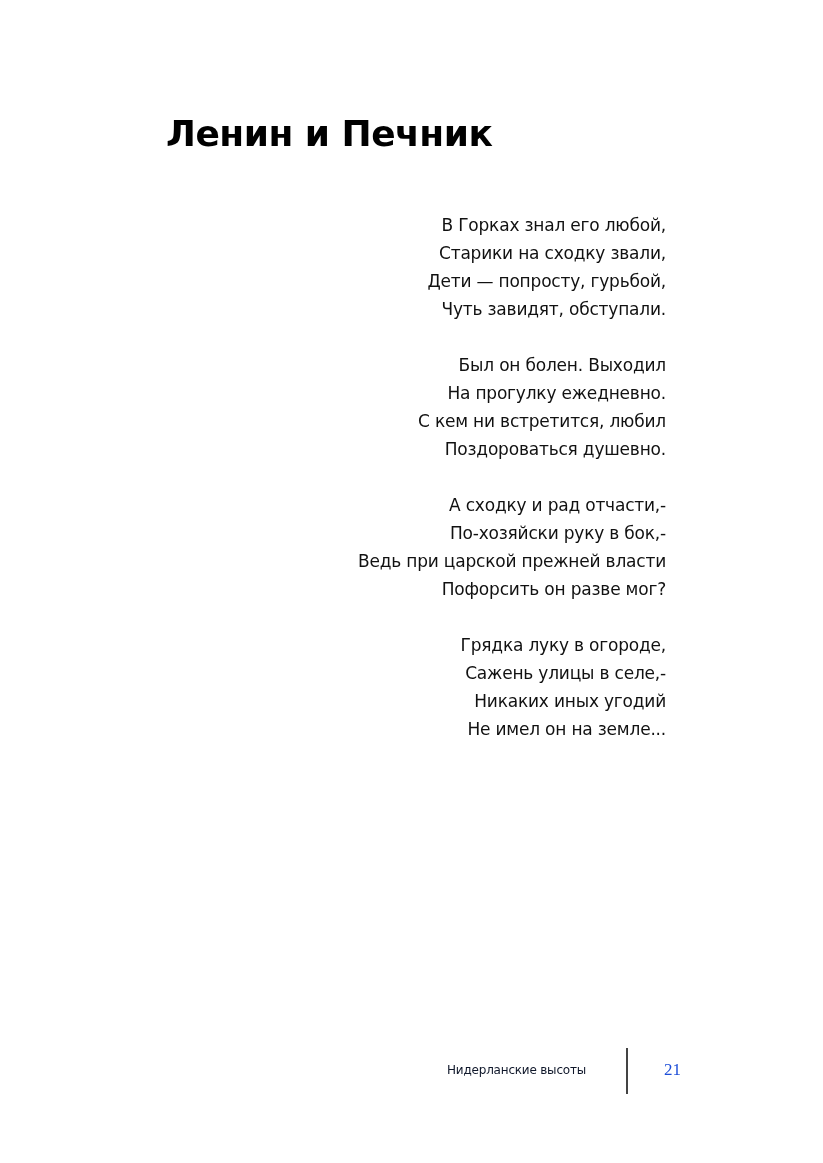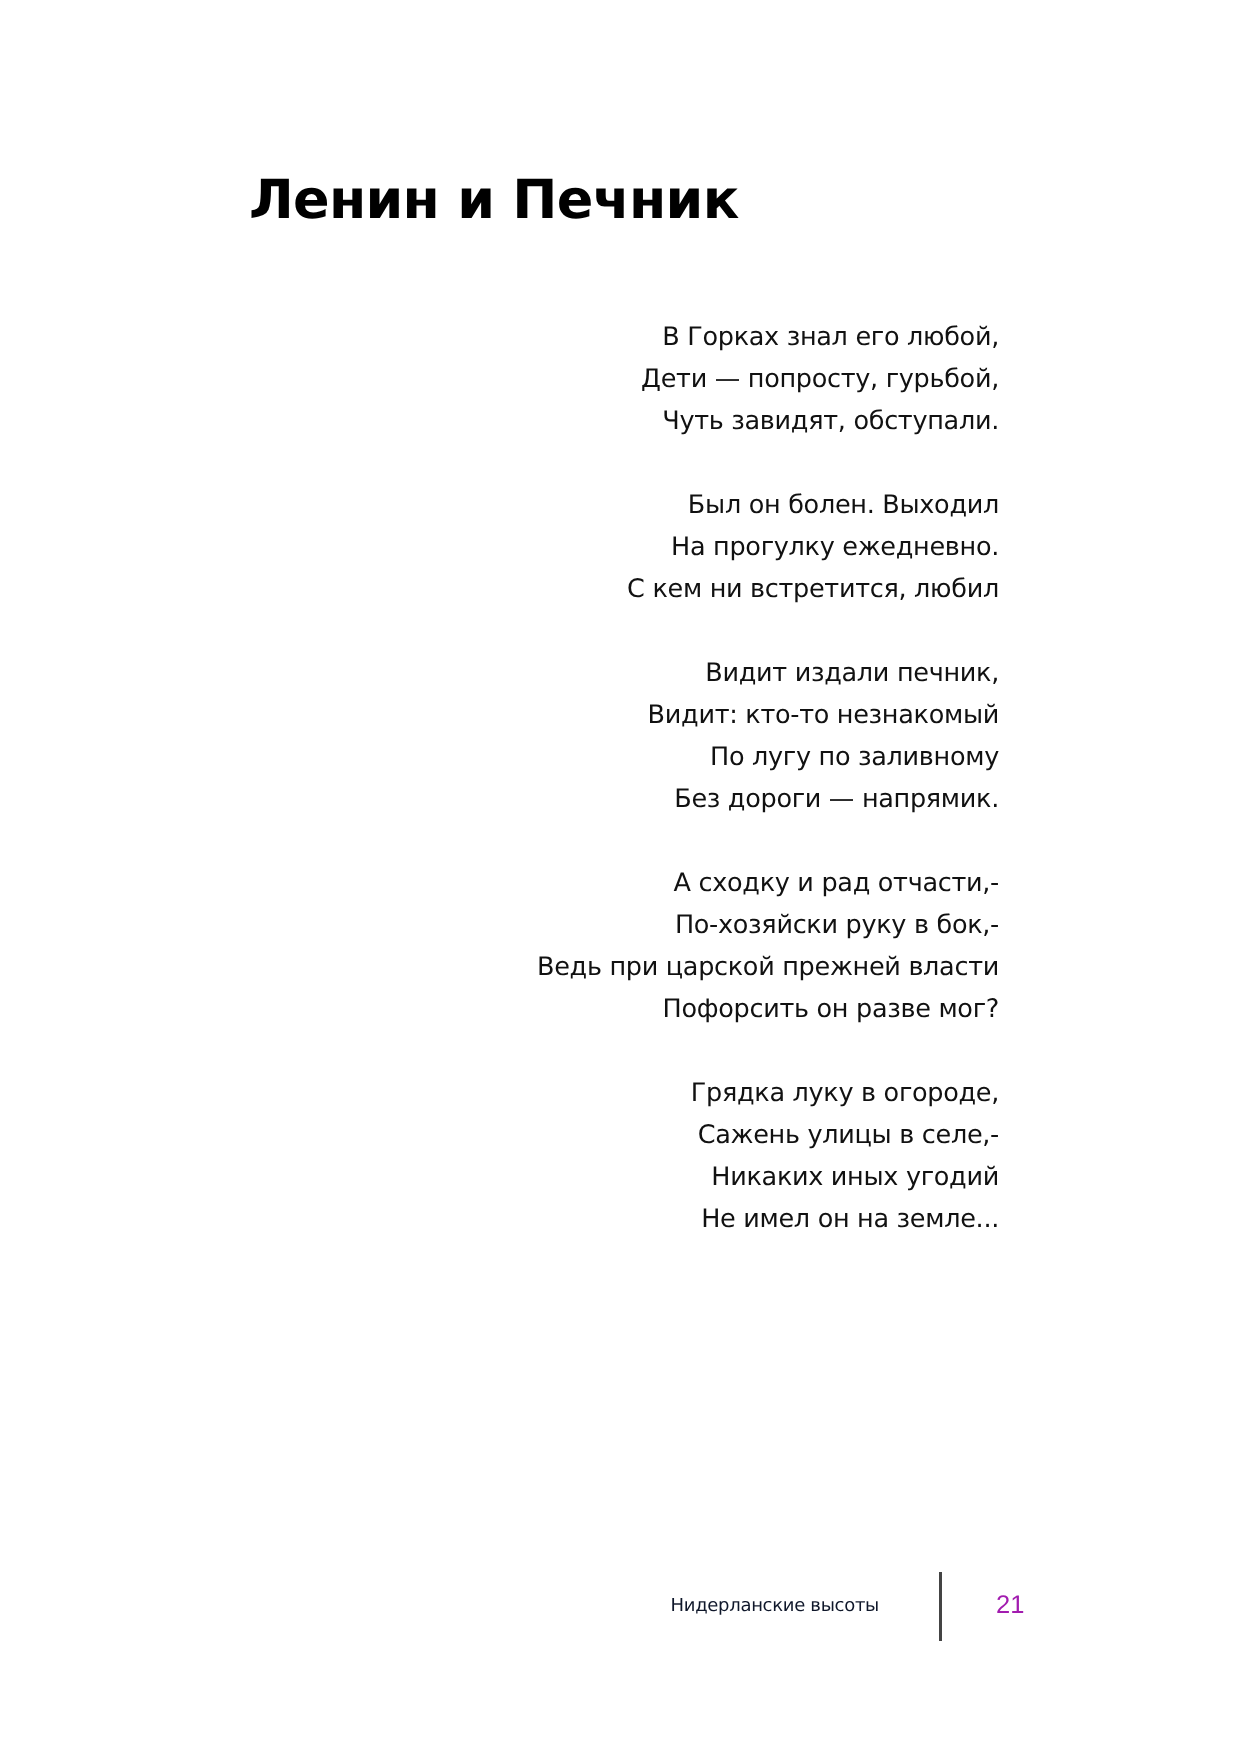--- a/index.html
+++ b/index.html
@@ -79,48 +79,44 @@
       left: 626px;
       top: 0;
       width: 2px;
       height: 46px;
       background: #444444;
     }
     .page-number {
       position: absolute;
       left: 664px;
       top: 10px;
-      font-family: Liberation Sans, sans-serif;
+      font-family: Liberation Serif, serif;
       font-size: 17px;
       line-height: 24px;
-      color: #a21caf;
+      color: #1d4ed8;
     }
   </style>
 </head>
 <body>
 
 <div class="page">
   <h1 class="title">Ленин и Печник</h1>
 
   <div class="poem">
     <div class="stanza">
       <span class="line">В Горках знал его любой,</span>
+      <span class="line">Старики на сходку звали,</span>
       <span class="line">Дети — попросту, гурьбой,</span>
       <span class="line">Чуть завидят, обступали.</span>
     </div>
     <div class="stanza">
       <span class="line">Был он болен. Выходил</span>
       <span class="line">На прогулку ежедневно.</span>
       <span class="line">С кем ни встретится, любил</span>
-    </div>
-    <div class="stanza">
-      <span class="line">Видит издали печник,</span>
-      <span class="line">Видит: кто-то незнакомый</span>
-      <span class="line">По лугу по заливному</span>
-      <span class="line">Без дороги — напрямик.</span>
+      <span class="line">Поздороваться душевно.</span>
     </div>
     <div class="stanza">
       <span class="line">А сходку и рад отчасти,-</span>
       <span class="line">По-хозяйски руку в бок,-</span>
       <span class="line">Ведь при царской прежней власти</span>
       <span class="line">Пофорсить он разве мог?</span>
     </div>
     <div class="stanza">
       <span class="line">Грядка луку в огороде,</span>
       <span class="line">Сажень улицы в селе,-</span>

